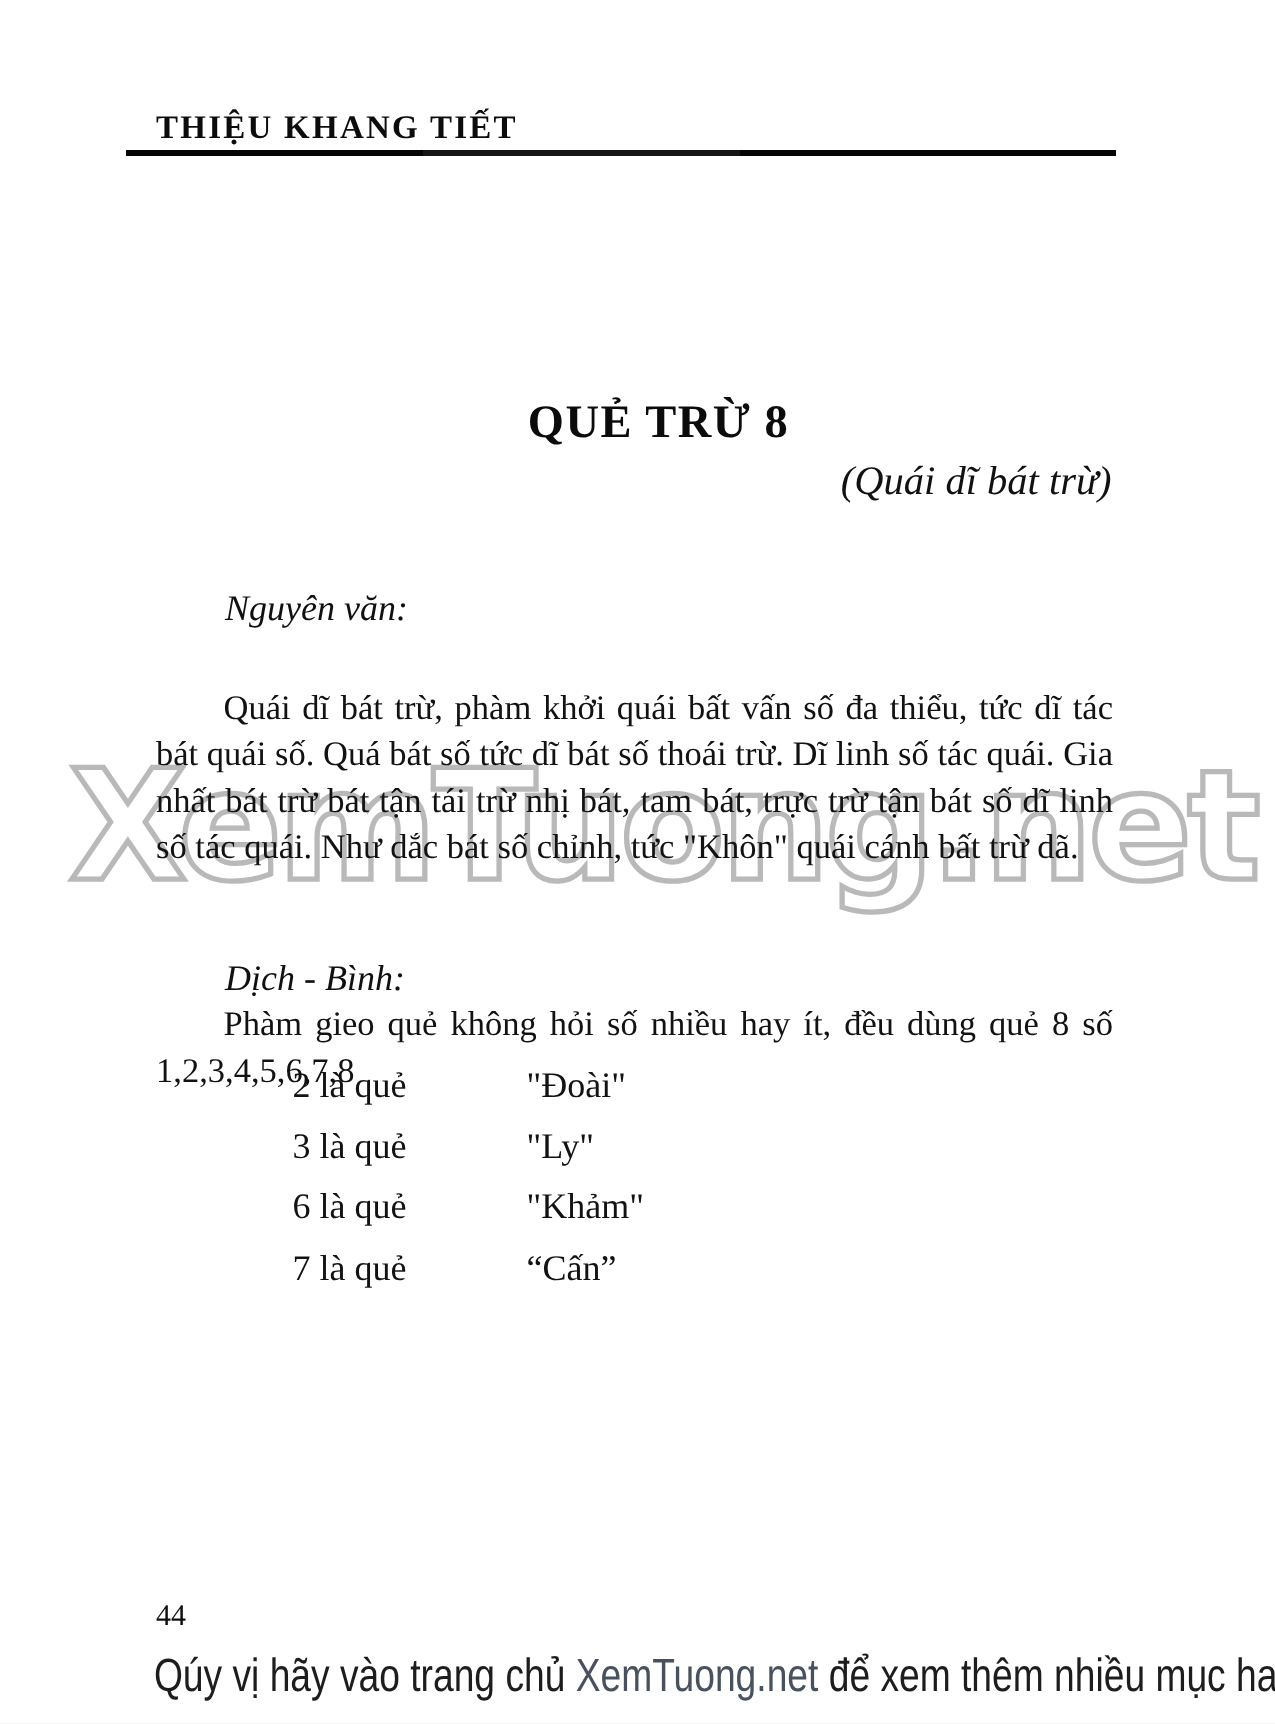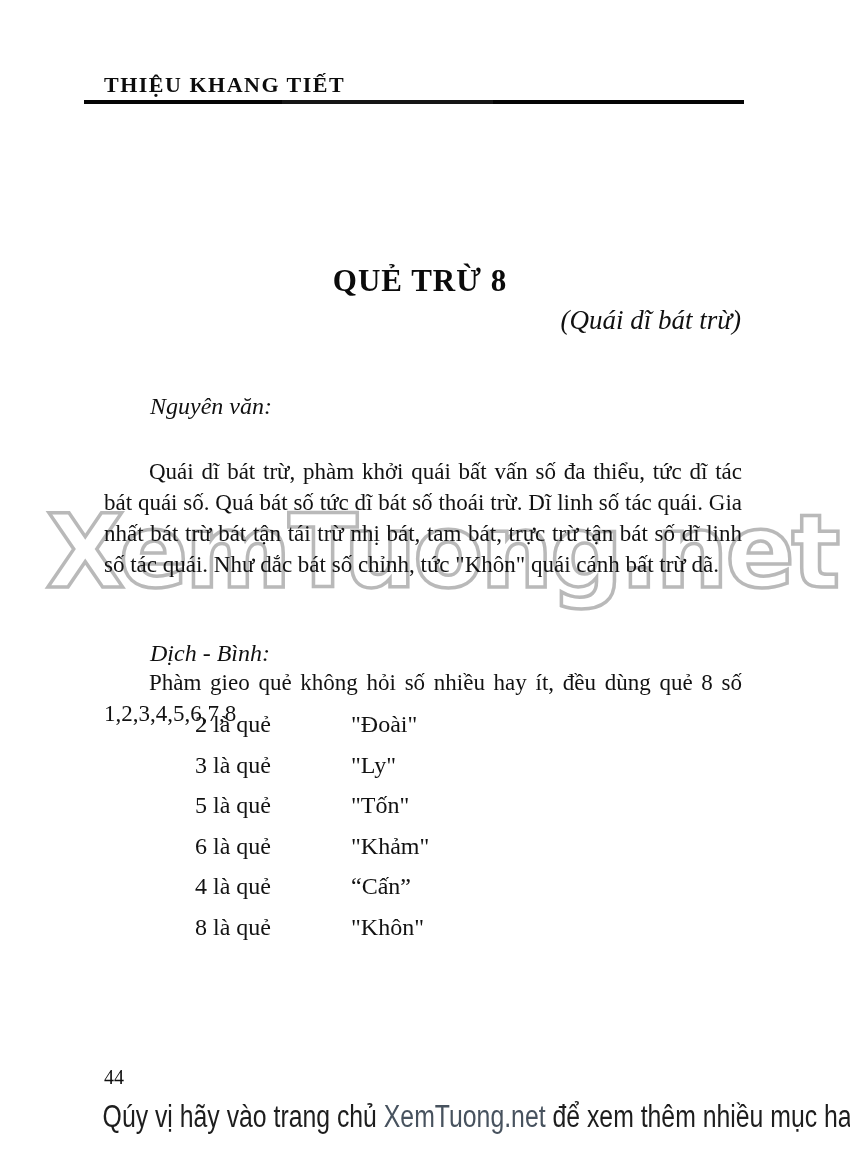--- a/index.html
+++ b/index.html
@@ -22,21 +22,21 @@
   .running-head {
     position:absolute; left:104px; top:72px;
     font-size:22px; font-weight:700; letter-spacing:1.5px; color:#0c0c0c;
   }
   .head-rule {
     position:absolute; left:84px; top:100px; width:660px; height:4px;
     background:linear-gradient(90deg,#050505 0 30%,#161616 30% 62%,#050505 62% 100%);
   }
 
   .title {
-    position:absolute; left:102px; width:636px; top:263px;
+    position:absolute; left:121px; width:636px; top:263px;
     text-align:center; font-size:31px; font-weight:700; letter-spacing:1px; color:#0b0b0b;
   }
   .subtitle {
     position:absolute; left:105px; width:636px; top:305px;
     text-align:right; font-size:27px; font-style:italic; color:#111;
   }
 
   .section-heading {
     position:absolute; left:150px; font-size:24px; font-style:italic; color:#101010;
   }
@@ -92,34 +92,26 @@
     <div class="que-list">
       <div class="que-row">
         <span class="que-label">2 là quẻ</span>
         <span class="que-name">"Đoài"</span>
       </div>
       <div class="que-row">
         <span class="que-label">3 là quẻ</span>
         <span class="que-name">"Ly"</span>
       </div>
       <div class="que-row">
-        <span class="que-label">5 là quẻ</span>
-        <span class="que-name">"Tốn"</span>
-      </div>
-      <div class="que-row">
         <span class="que-label">6 là quẻ</span>
         <span class="que-name">"Khảm"</span>
       </div>
       <div class="que-row">
-        <span class="que-label">4 là quẻ</span>
+        <span class="que-label">7 là quẻ</span>
         <span class="que-name">“Cấn”</span>
-      </div>
-      <div class="que-row">
-        <span class="que-label">8 là quẻ</span>
-        <span class="que-name">"Khôn"</span>
       </div>
     </div>
 
     <div class="page-number">44</div>
 
     <div class="footer">
       <span class="footer-inner"><span>Qúy vị hãy vào trang chủ </span><span class="footer-link">XemTuong.net</span><span> để xem thêm nhiều mục hay khác</span></span>
     </div>
 
   </div>

